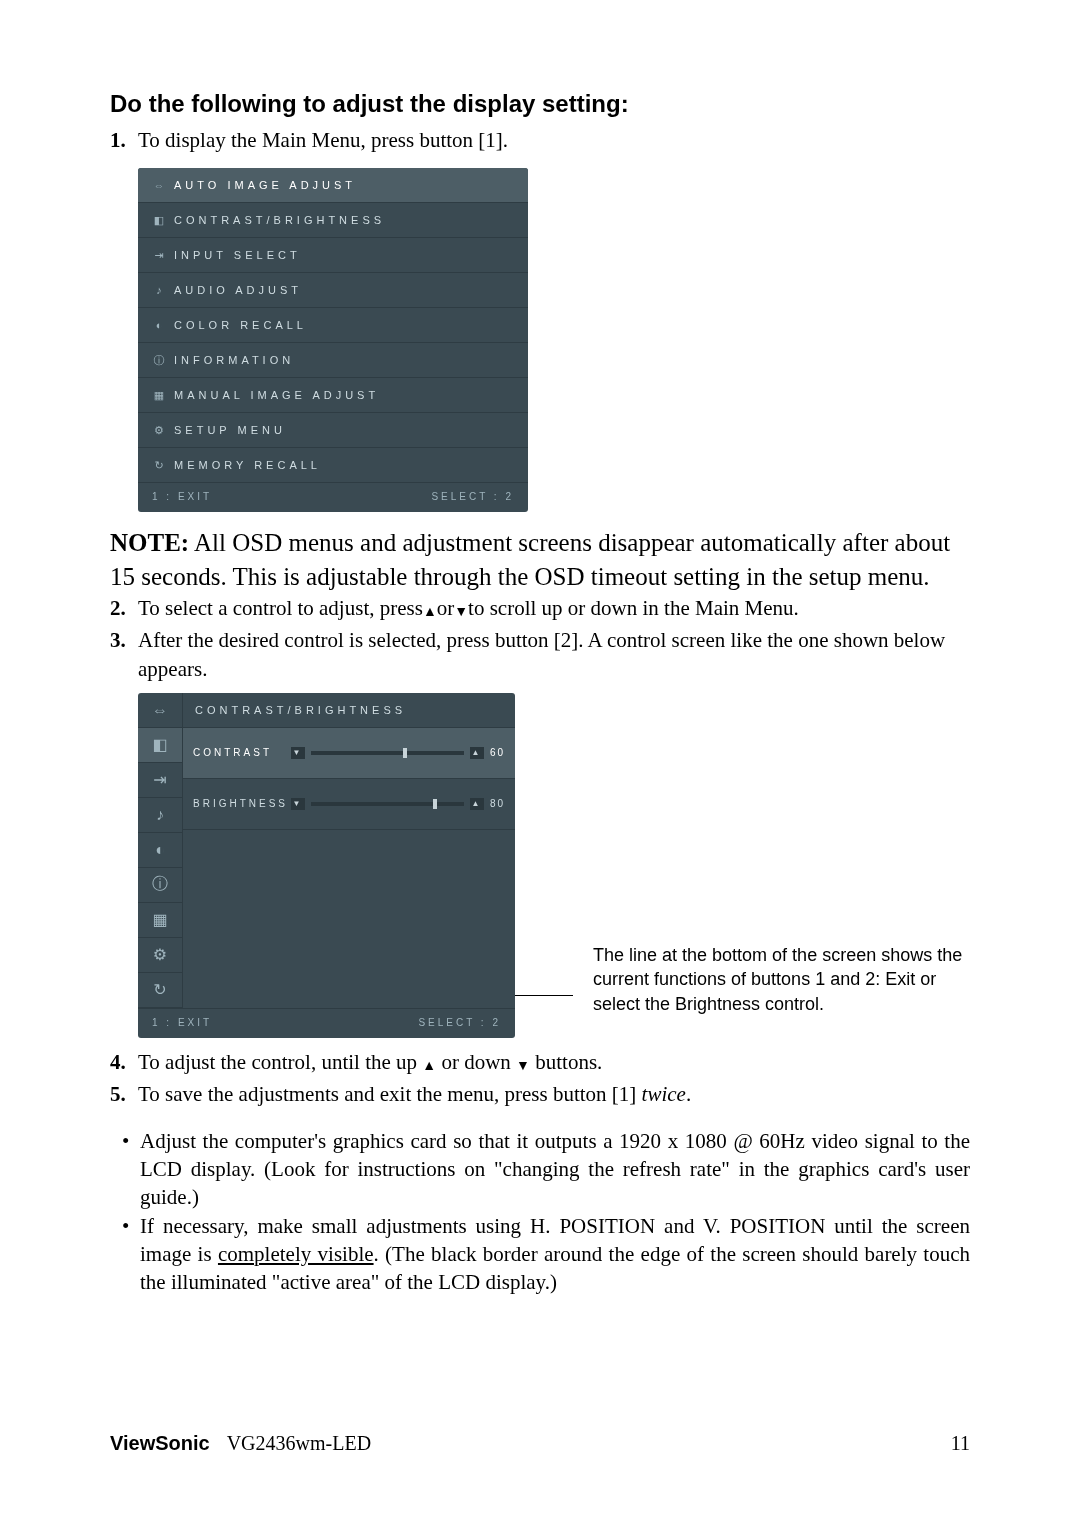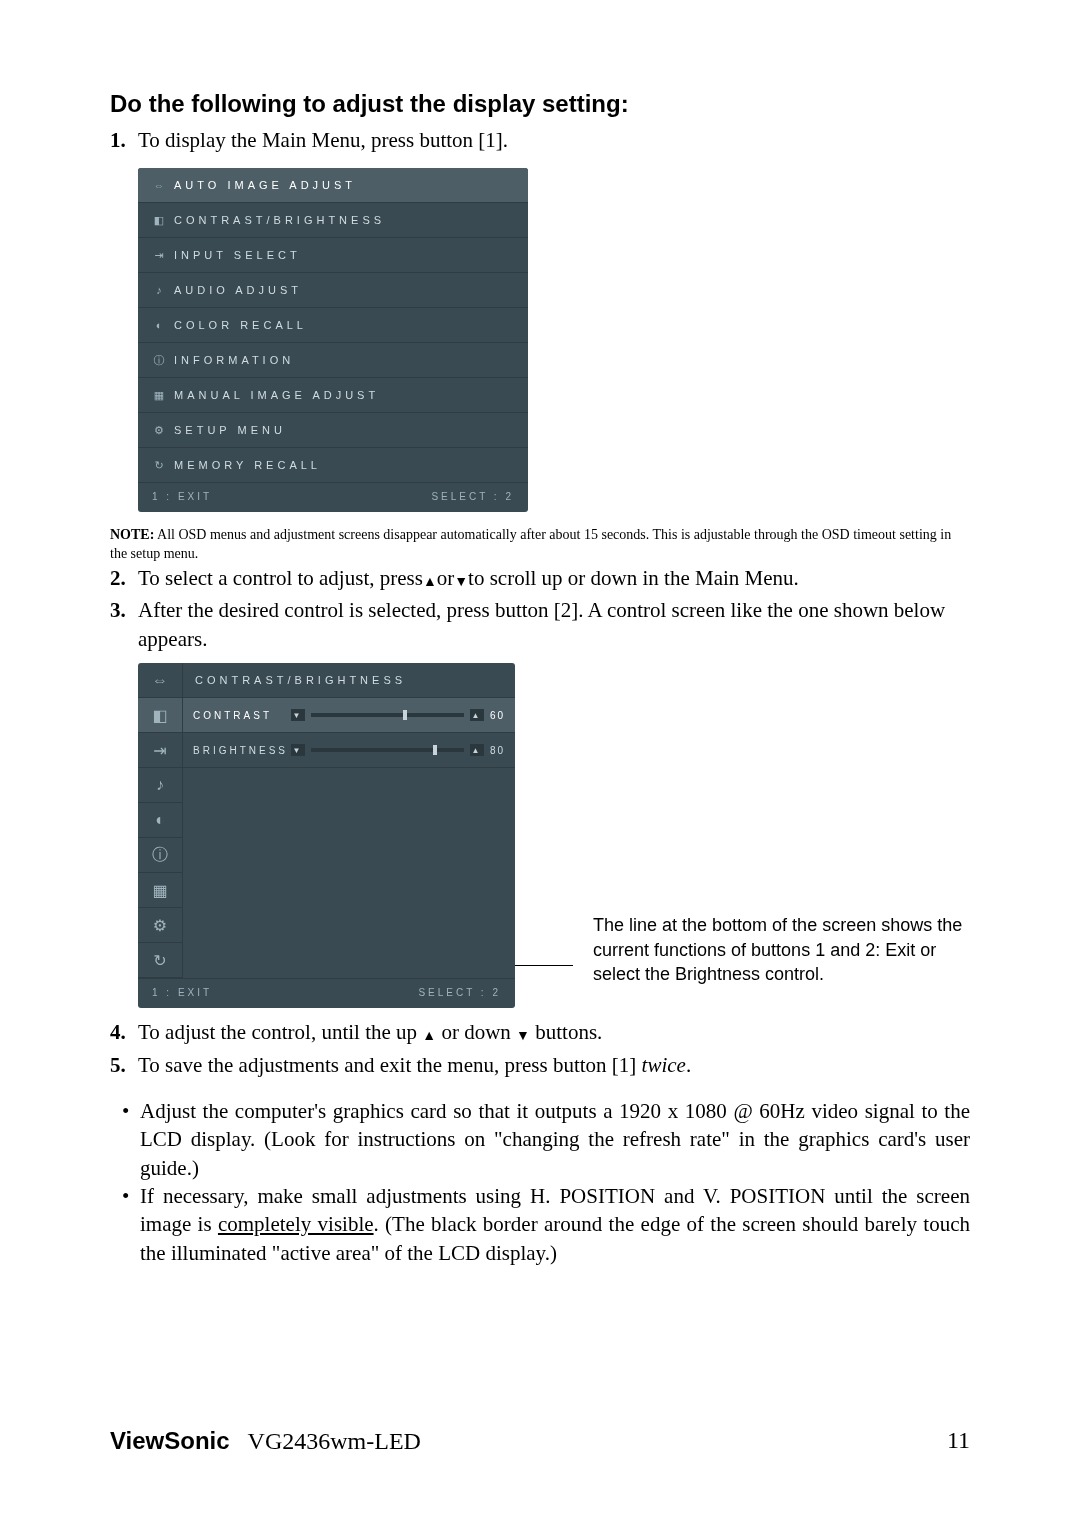--- a/index.html
+++ b/index.html
@@ -28,21 +28,21 @@
     line-height: 1.35;
     margin-bottom: 4px;
   }
   .step .num {
     font-weight: bold;
     width: 28px;
     flex: 0 0 28px;
   }
   .step .txt { flex: 1; }
   .note {
-    font-size: 14px;
+    font-size: 25px;
     line-height: 1.35;
     margin-top: 14px;
   }
   .note b { font-weight: bold; }
   .callout-row {
     display: flex;
     align-items: flex-end;
     margin-top: 10px;
     margin-bottom: 10px;
     margin-left: 28px;
@@ -72,21 +72,21 @@
   .bullet .txt { flex: 1; text-align: justify; }
   .underline { text-decoration: underline; font-family: Liberation Serif, serif; }
   .italic { font-style: italic; }
   .footer {
     position: absolute;
     bottom: 72px;
     left: 110px;
     right: 110px;
     display: flex;
     justify-content: space-between;
-    font-size: 24px;
+    font-size: 20px;
     gap: 32px;
   }
   .footer .brand {
     font-family: Arial, Helvetica, sans-serif;
     font-weight: bold;
   }
   .footer .model { margin-left: 12px; font-family: "Times New Roman", serif; font-weight: normal; }
 
   
   .osd {
@@ -158,21 +158,21 @@
     padding-left: 12px;
     color: #d0dde2;
     font-size: 11px;
     letter-spacing: 4px;
     border-bottom: 1px solid #2e3c43;
   }
   .osd2-ctrl {
     height: 34px;
     display: flex;
     align-items: center;
-    padding: 0 10px;
+    padding: 8px 10px;
     border-bottom: 1px solid #2e3c43;
     color: #d0dde2;
     font-size: 10px;
     letter-spacing: 3px;
   }
   .osd2-ctrl.sel { background: #4d5e66; color: #fff; }
   .osd2-ctrl .clabel { width: 96px; }
   .slider {
     flex: 1;
     height: 4px;

